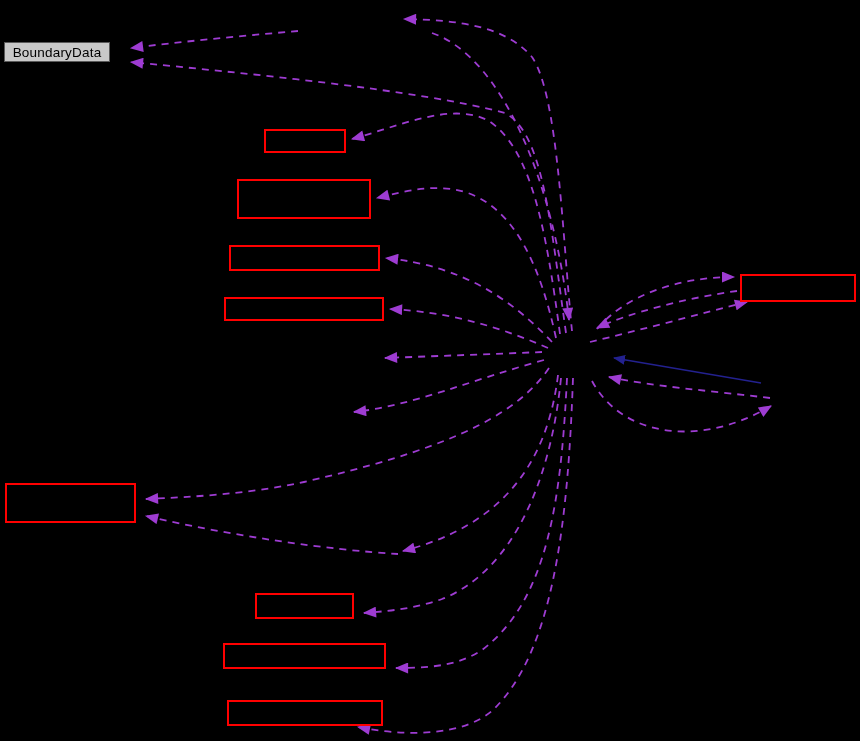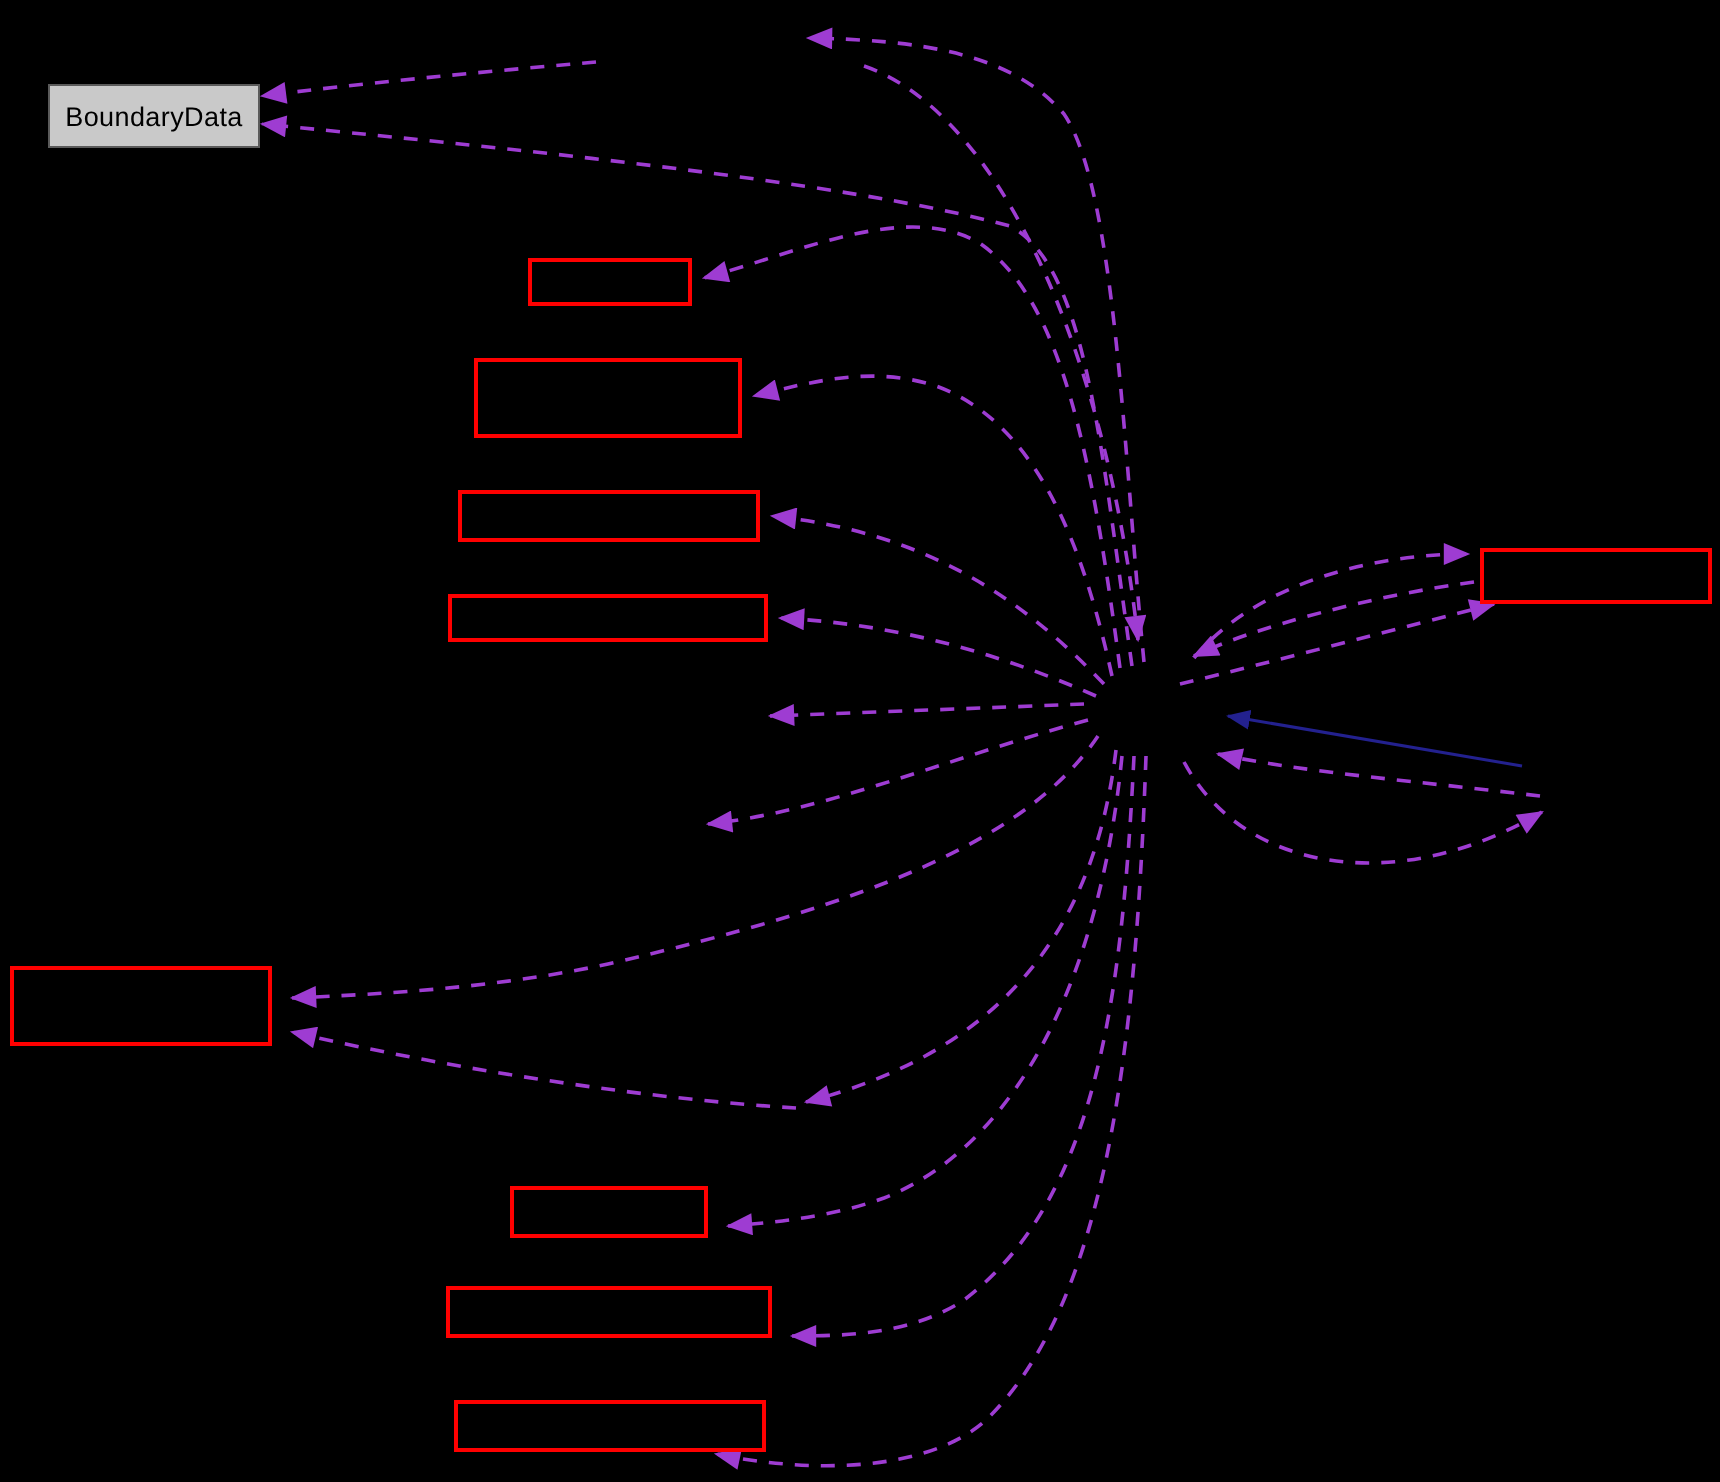--- a/index.html
+++ b/index.html
@@ -42,21 +42,21 @@
       <path d="M573,378 C568,520 554,651 493,710 C464,736 406,737 358,727" fill="none" stroke="#9e3cd2" stroke-width="1.8" stroke-dasharray="7,6" marker-end="url(#arrow-usage)"></path>
       <path d="M597,329 C624,296 678,277 734,277" fill="none" stroke="#9e3cd2" stroke-width="1.8" stroke-dasharray="7,6" marker-end="url(#arrow-usage)"></path>
       <path d="M590,342 C640,330 700,314 747,302" fill="none" stroke="#9e3cd2" stroke-width="1.8" stroke-dasharray="7,6" marker-end="url(#arrow-usage)"></path>
       <path d="M592,381 C622,437 700,448 771,406" fill="none" stroke="#9e3cd2" stroke-width="1.8" stroke-dasharray="7,6" marker-end="url(#arrow-usage)"></path>
       <path d="M770,398 C712,391 650,386 609,377" fill="none" stroke="#9e3cd2" stroke-width="1.8" stroke-dasharray="7,6" marker-end="url(#arrow-usage)"></path>
       <path d="M432,33 C502,57 554,182 569,320" fill="none" stroke="#9e3cd2" stroke-width="1.8" stroke-dasharray="7,6" marker-end="url(#arrow-usage)"></path>
       <path d="M737,291 C685,298 626,314 597,328" fill="none" stroke="#9e3cd2" stroke-width="1.8" stroke-dasharray="7,6" marker-end="url(#arrow-usage)"></path>
       <path d="M761,383 L614,358" fill="none" stroke="#23218f" stroke-width="1.5" marker-end="url(#arrow-template)"></path>
     </svg>
   <div id="node-layer">
-      <div class="node gray" style="left: 24px; top: 42px; width: 106px; height: 32px;">BoundaryData</div>
+      <div class="node gray" style="left: 4px; top: 42px; width: 106px; height: 20px;">BoundaryData</div>
       <div class="node red" style="left: 264px; top: 129px; width: 82px; height: 24px;"></div>
       <div class="node red" style="left: 237px; top: 179px; width: 134px; height: 40px;"></div>
       <div class="node red" style="left: 229px; top: 245px; width: 151px; height: 26px;"></div>
       <div class="node red" style="left: 224px; top: 297px; width: 160px; height: 24px;"></div>
       <div class="node red" style="left: 740px; top: 274px; width: 116px; height: 28px;"></div>
       <div class="node red" style="left: 5px; top: 483px; width: 131px; height: 40px;"></div>
       <div class="node red" style="left: 255px; top: 593px; width: 99px; height: 26px;"></div>
       <div class="node red" style="left: 223px; top: 643px; width: 163px; height: 26px;"></div>
       <div class="node red" style="left: 227px; top: 700px; width: 156px; height: 26px;"></div>
     </div>

